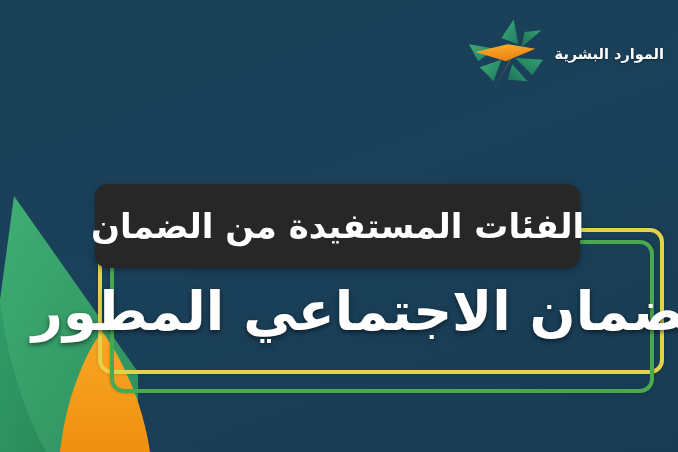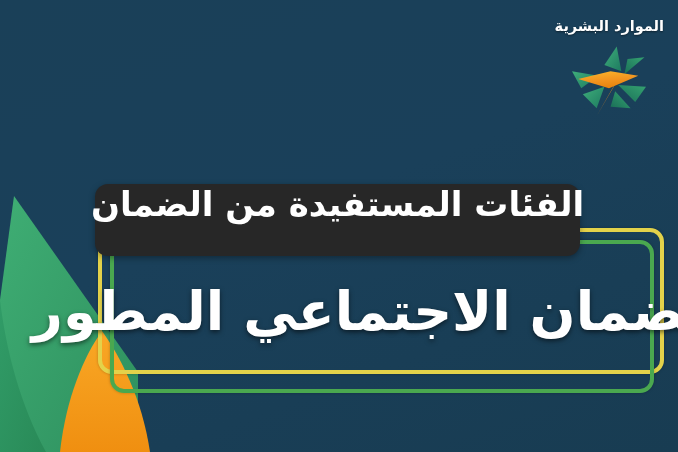--- a/index.html
+++ b/index.html
@@ -24,21 +24,21 @@
     inset: 0;
     pointer-events: none;
   }
 
   
   #logo-block {
     position: absolute;
     top: 18px;
     right: 14px;
     display: flex;
-    flex-direction: column;
+    flex-direction: row;
     align-items: center;
     gap: 10px;
     text-align: right;
   }
   #logo-wordmark {
     display: flex;
     flex-direction: column;
     align-items: flex-end;
     line-height: 1.18;
     color: #ffffff;
@@ -80,25 +80,25 @@
     border-color: #4aa84f;
     box-shadow: 0 0 3px rgba(0,0,0,.25);
   }
 
   
   #headline-primary {
     position: absolute;
     left: 95px;
     top: 184px;
     width: 485px;
-    height: 72px;
+    height: 84px;
     background: #272727;
     border-radius: 13px;
     display: flex;
-    align-items: flex-start;
+    align-items: center;
     justify-content: center;
     box-shadow: 0 2px 6px rgba(0,0,0,.35);
   }
   #headline-primary-text {
     color: #ffffff;
     font-size: 34px;
     font-weight: 700;
     direction: rtl;
     white-space: nowrap;
     letter-spacing: -.3px;

